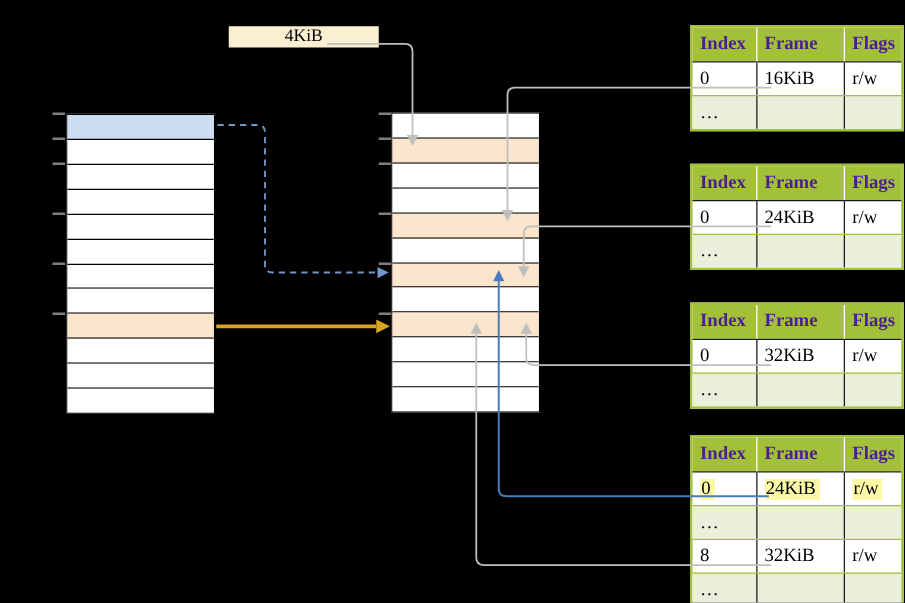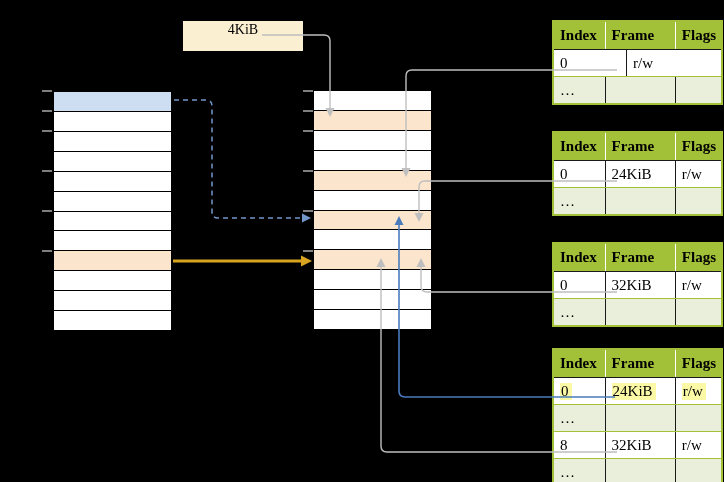--- a/index.html
+++ b/index.html
@@ -26,32 +26,32 @@
     position:absolute;width:119px;height:240px;box-sizing:border-box;
     border:1px solid #000;background:#fff;display:flex;flex-direction:column;
   }
   .mrow{flex:1;border-bottom:1px solid #000;box-sizing:border-box;background:#fff;}
   .mrow:last-child{border-bottom:none;}
   .mrow.blue{background:var(--row-blue);}
   .mrow.orange{background:var(--row-orange);}
   .tick{position:absolute;width:10px;height:2px;background:var(--tick);}
   
   .sizebox{
-    position:absolute;left:183px;top:21px;width:120px;height:30px;
+    position:absolute;left:183px;top:21px;width:120px;height:17px;
     background:var(--cream);color:#000;text-align:center;
     font-size:14px;line-height:17px;
   }
   
   .gtable{
     position:absolute;left:552px;width:171px;box-sizing:border-box;
     border:2px solid var(--header-green);background:#fff;font-size:15px;color:#000;
   }
   .gt-row{display:flex;height:27px;box-sizing:border-box;}
   .gt-row + .gt-row{border-top:1px solid var(--header-green);}
-  .gt-row.head{background:var(--header-green);color:#000000;font-weight:bold;}
+  .gt-row.head{background:var(--header-green);color:#4c1d95;font-weight:bold;}
   .gt-row.head + .gt-row{border-top:1px solid #1a1a1a;}
   .gt-row.dots{background:var(--row-ltgreen);}
   .cell{box-sizing:border-box;padding-left:6px;display:flex;align-items:center;height:100%;}
   .c1{width:56px;}
   .c2{width:60px;border-left:1px solid #1a1a1a;}
   .c3{width:51px;border-left:1px solid #1a1a1a;margin-left:16px;}
   .head .c2,.head .c3{border-left:1px solid #fff;}
   .hl{background:var(--yellow-hl);padding:0 3px 0 1px;}
   
   svg.overlay{position:absolute;left:0;top:0;z-index:9;pointer-events:none;}
@@ -113,20 +113,21 @@
 <div class="tick" style="left:303px;top:250px;"></div>
 
 <div class="gtable" style="top:20px;">
   <div class="gt-row head">
     <div class="cell c1">Index</div>
     <div class="cell c2">Frame</div>
     <div class="cell c3">Flags</div>
   </div>
   <div class="gt-row">
     <div class="cell c1">0</div>
+    <div class="cell c2">16KiB</div>
     <div class="cell c3">r/w</div>
   </div>
   <div class="gt-row dots">
     <div class="cell c1">…</div>
     <div class="cell c2"></div>
     <div class="cell c3"></div>
   </div>
 </div>
 
 <div class="gtable" style="top:131px;">

